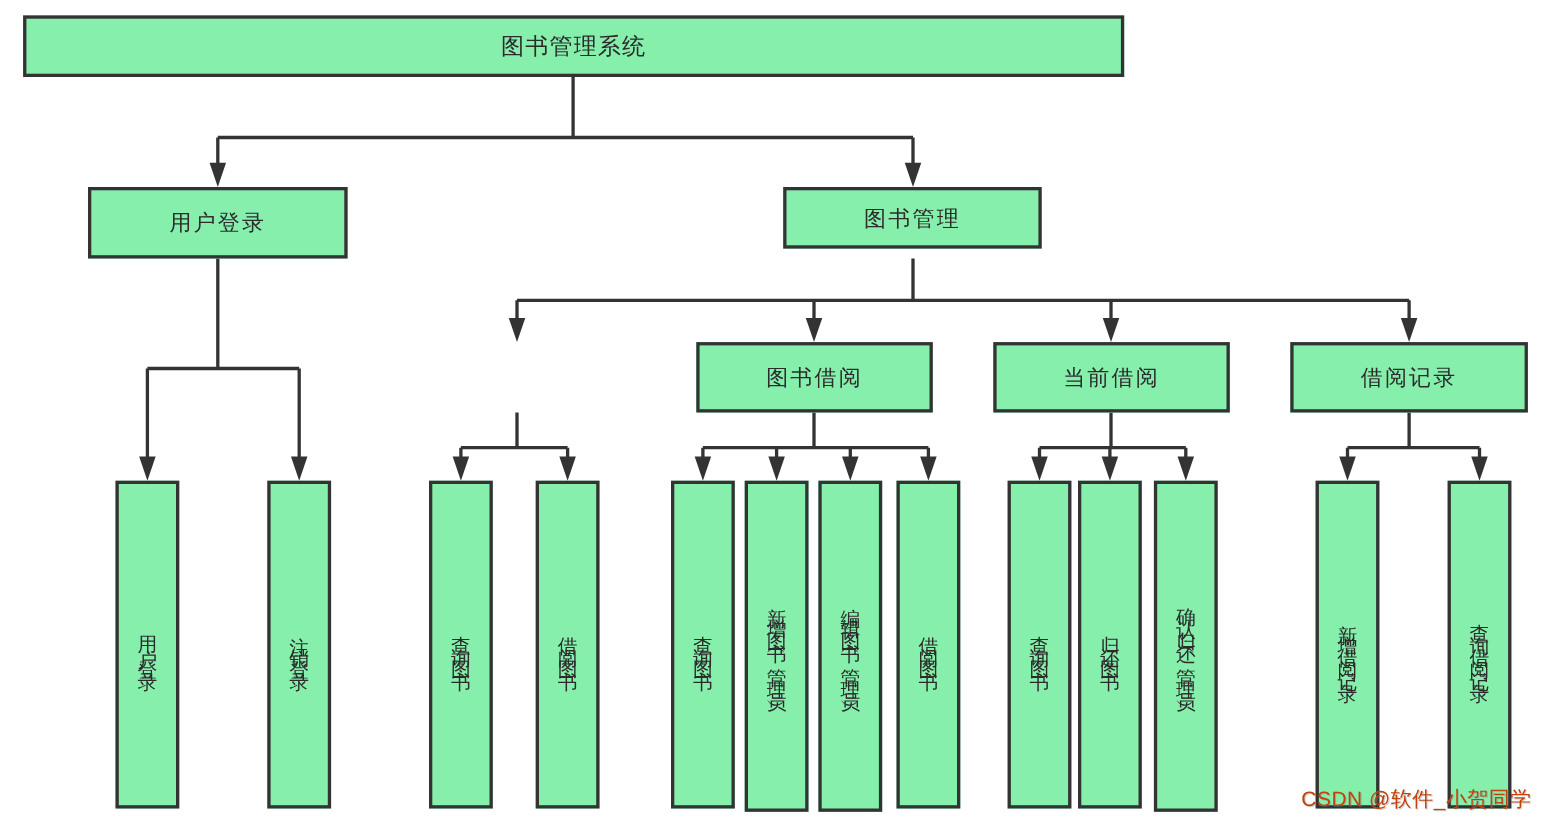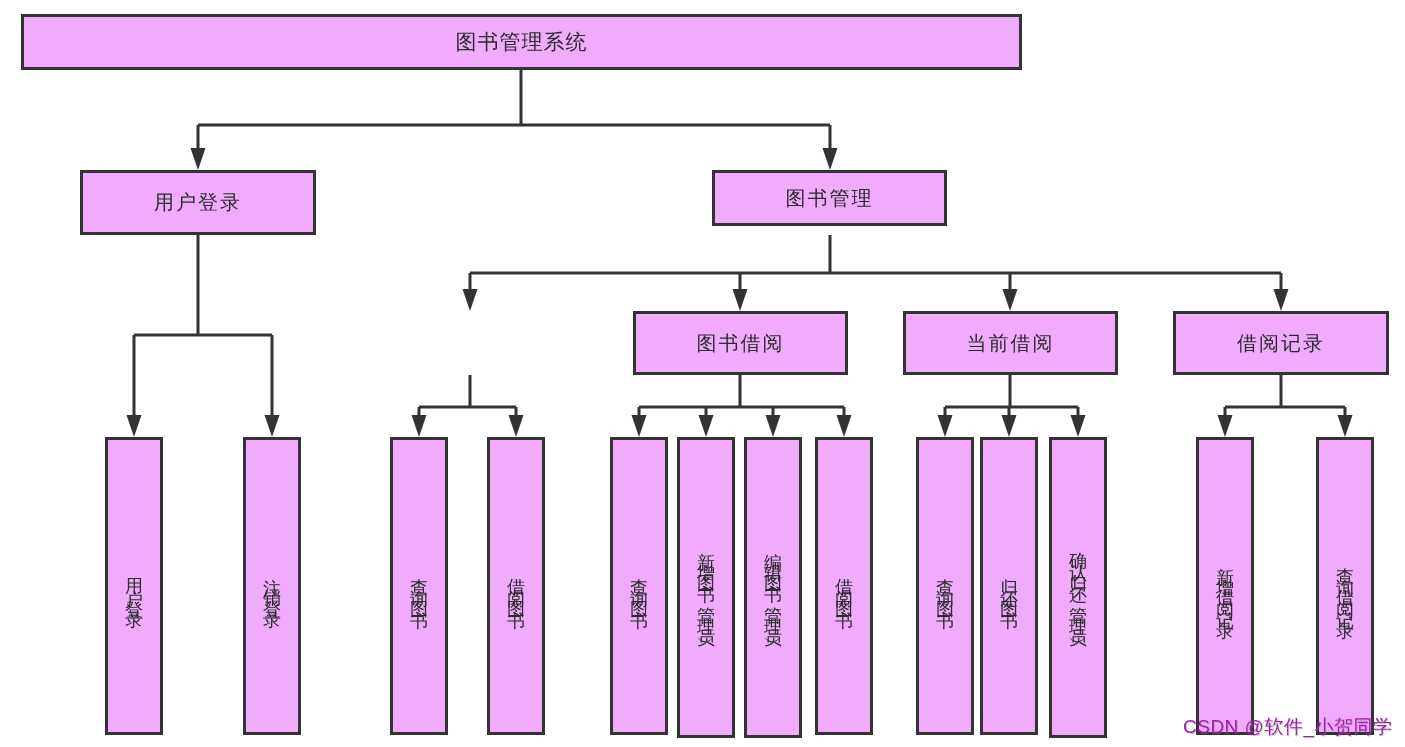--- a/index.html
+++ b/index.html
@@ -10,39 +10,39 @@
     background:#ffffff;
     overflow:hidden;
   }
   #connectors{position:absolute;left:0;top:0;z-index:1;}
   .conn{stroke:#333333;stroke-width:3;fill:none;}
   .arrow{fill:#333333;stroke:none;}
   .node{
     position:absolute;
     box-sizing:border-box;
     border:3px solid #333333;
-    background:#f0abfc;
+    background:#86efac;
     display:flex;align-items:center;justify-content:center;
     color:#2b2b2b;
     z-index:2;
   }
   .node-h{font-size:20px;letter-spacing:2px;}
   .node-root{font-size:21px;letter-spacing:1px;}
   .node-v{font-size:18px;}
   .vtext{
     writing-mode:vertical-rl;
     text-orientation:mixed;
     letter-spacing:11px;
     white-space:nowrap;
   }
   .watermark{
     position:absolute;
     z-index:5;
     font-size:19px;
-    color:#a21caf;
+    color:#c2410c;
     letter-spacing:0.5px;
     text-shadow:1px 1px 0 rgba(120,120,120,0.35);
     white-space:nowrap;
   }
 </style>
 </head>
 <body>
 
 <div id="canvas">
 

